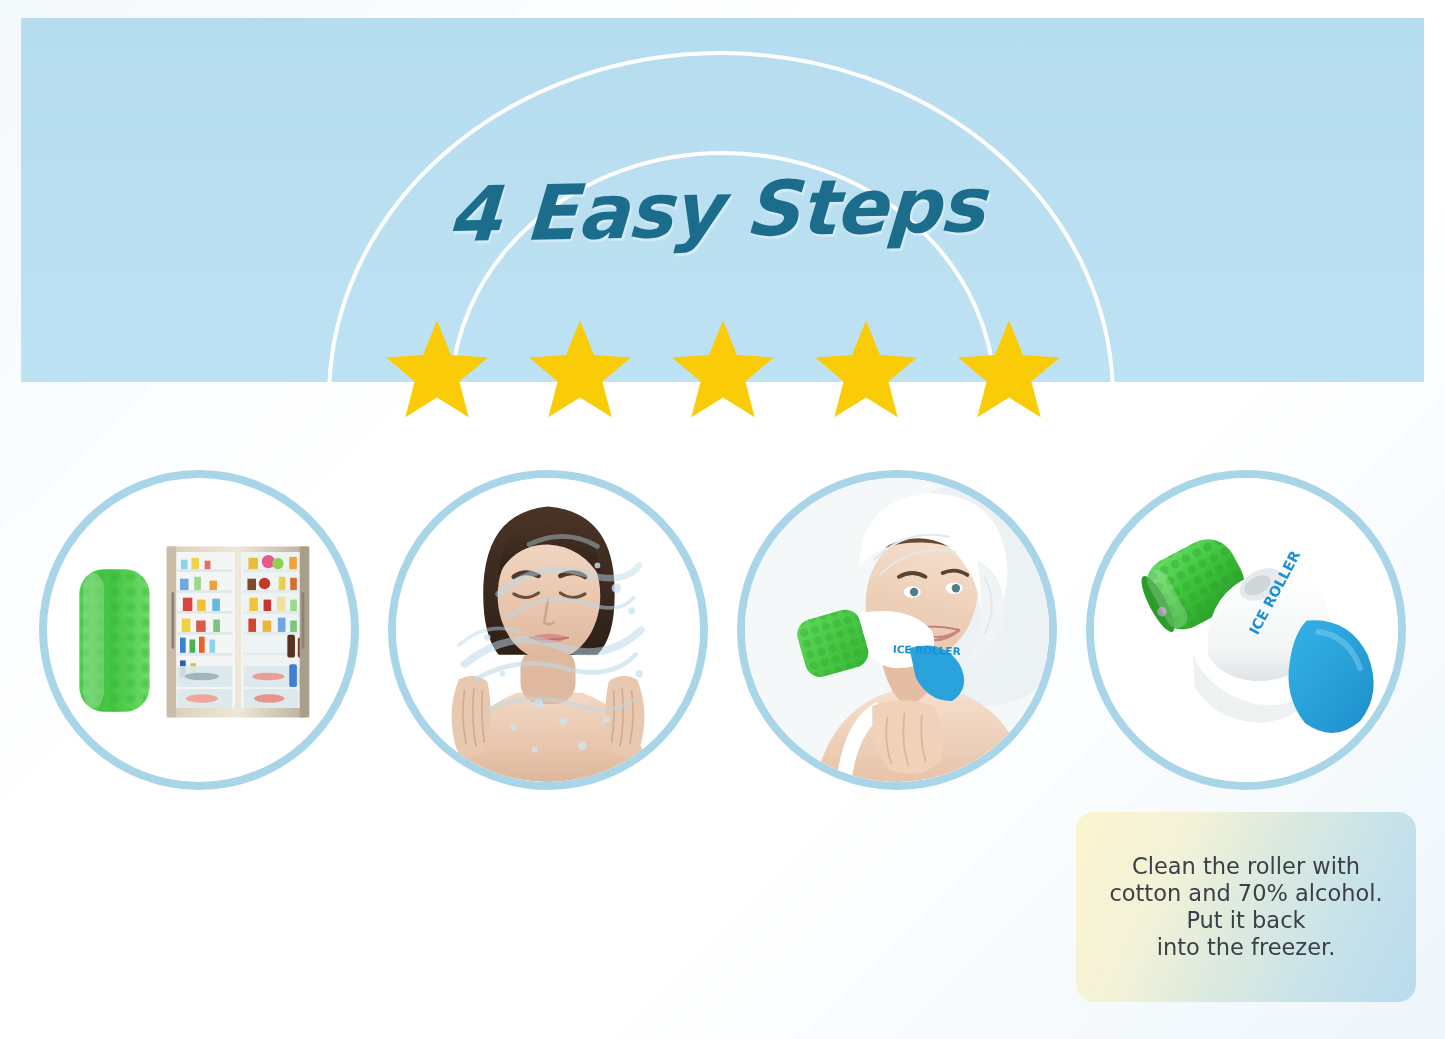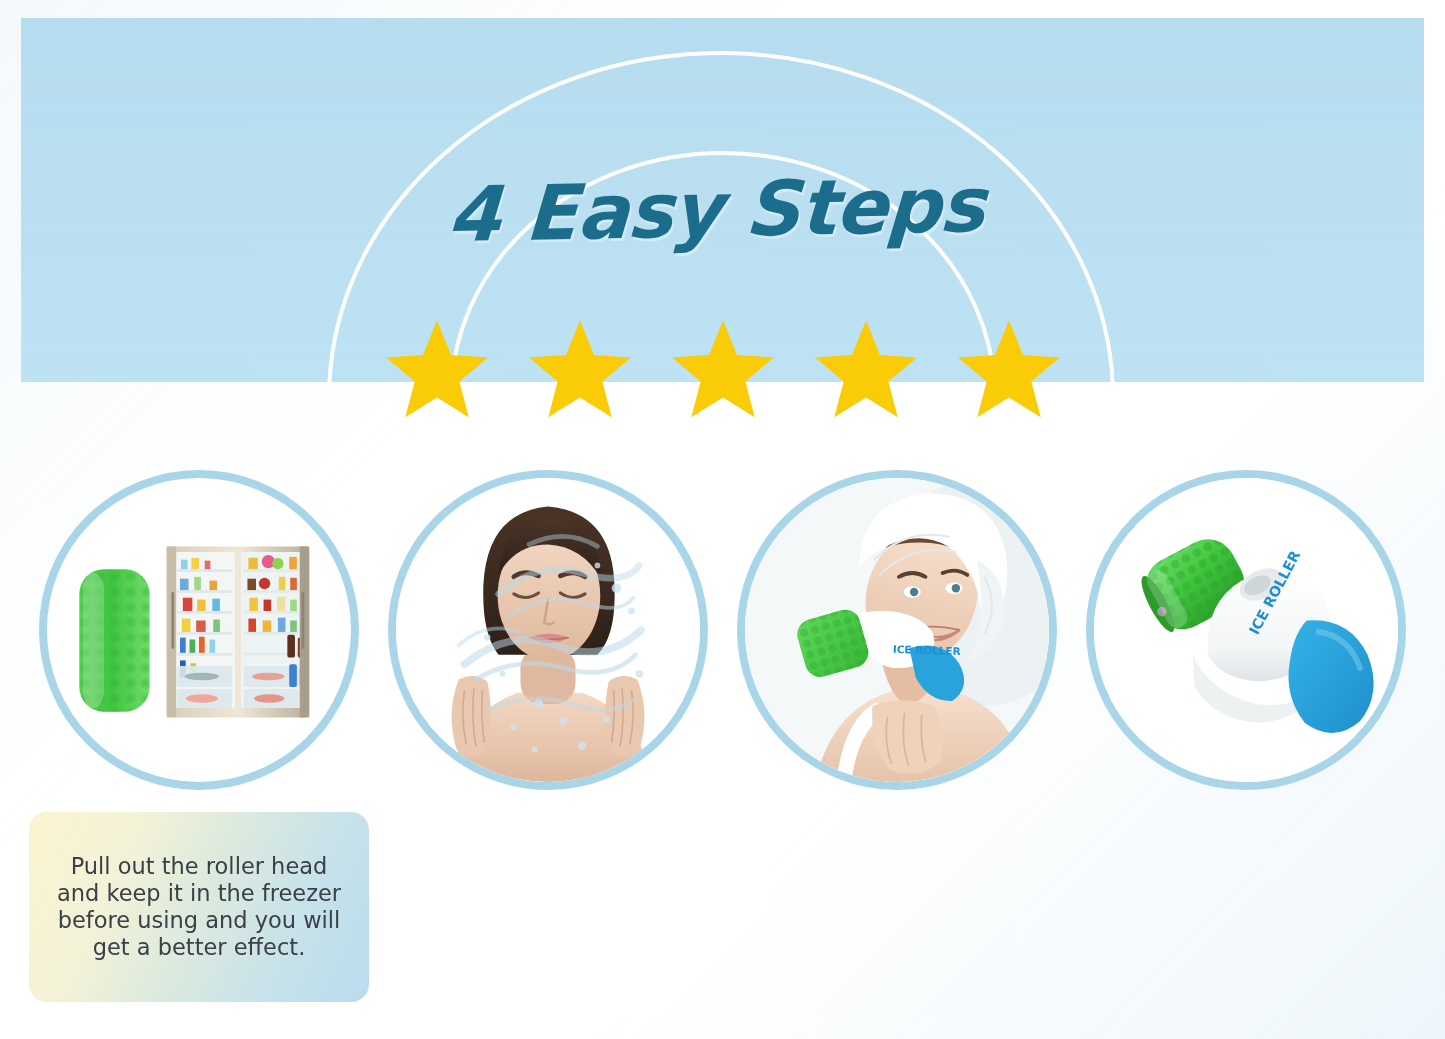--- a/index.html
+++ b/index.html
@@ -242,26 +242,20 @@
               <rect x="266" y="199" width="7" height="21" rx="2" fill="#6fa8dc"></rect>
             </g>
 
             <rect x="126" y="72" width="10" height="180" fill="#c9bda8"></rect>
             <rect x="266" y="72" width="10" height="180" fill="#a99e8c"></rect>
             <rect x="131" y="120" width="3" height="60" rx="1.5" fill="#8d8477"></rect>
             <rect x="268" y="120" width="3" height="60" rx="1.5" fill="#8d8477"></rect>
           </g>
         </svg>
       </div>
-      <div class="caption">
-        <p>Pull out the roller head
-and keep it in the freezer
-before using and you will
-get a better effect.</p>
-      </div>
     </div>
 
     <div class="step">
       <div class="circle">
         <svg class="circle-inner" viewBox="0 0 320 320">
           <defs>
             <linearGradient id="skin2" x1="0" y1="0" x2="0" y2="1">
               <stop offset="0%" stop-color="#f2d8c4"></stop>
               <stop offset="60%" stop-color="#e8c5ac"></stop>
               <stop offset="100%" stop-color="#dcb79c"></stop>
@@ -438,16 +432,22 @@
           <ellipse cx="176" cy="112" rx="24" ry="15" fill="#e6eaec" transform="rotate(-26 176 112)"></ellipse>
           <ellipse cx="172" cy="113" rx="15" ry="9" fill="#cfd6d9" transform="rotate(-26 172 113)"></ellipse>
 
           <path d="M224 150 Q268 146 288 186 Q304 226 280 256 Q252 280 222 258
                    Q200 230 206 194 Q210 164 224 150 Z" fill="url(#grip4)"></path>
           <path d="M236 162 Q268 166 280 200" stroke="#7fd0f0" stroke-width="6" fill="none" opacity="0.5" stroke-linecap="round"></path>
 
           <text x="172" y="166" font-family="DejaVu Sans, sans-serif" font-size="15" font-weight="bold" fill="#1b8fd4" transform="rotate(-62 172 166)">ICE ROLLER</text>
         </svg>
       </div>
+      <div class="caption">
+        <p>Clean the roller with
+cotton and 70% alcohol.
+Put it back
+into the freezer.</p>
+      </div>
     </div>
 
   </div>
 </div>
 
 </body></html>

